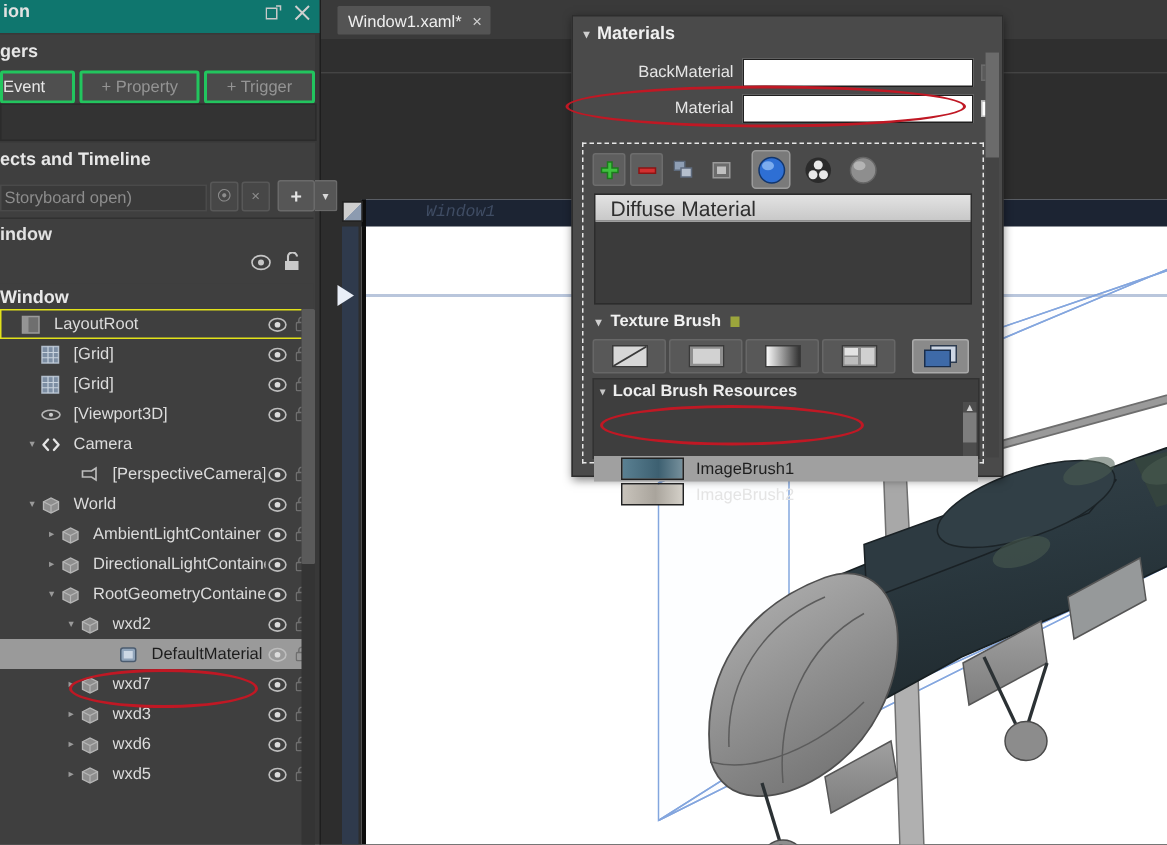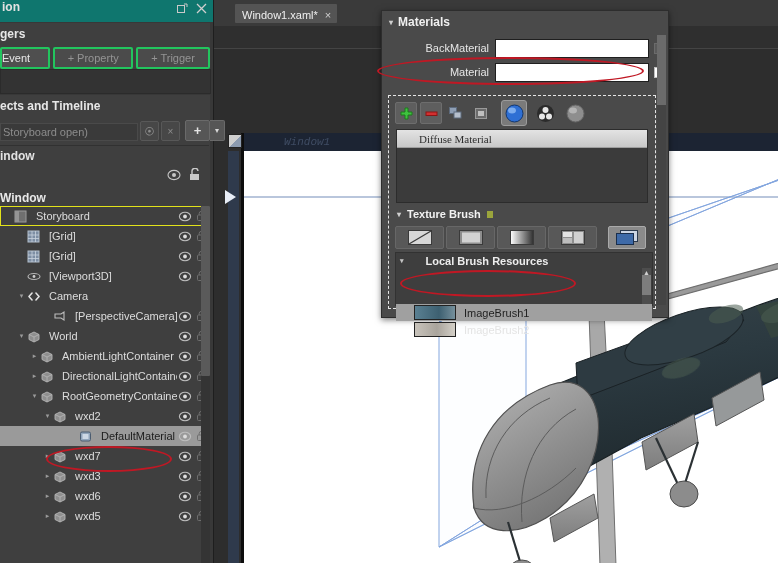--- a/index.html
+++ b/index.html
@@ -21,21 +21,21 @@
   #artboard-backdrop {
     position: absolute; left: 213px; top: 0; right: 0; bottom: 0;
     background: #2d2d2d;
   }
   #artboard-toolstrip {
     position: absolute; left: 213px; top: 0; width: 565px; height: 26px;
     background: #3a3a3a;
     border-bottom: 1px solid #222;
   }
   #doc-tab {
-    position: absolute; left: 22px; top: 4px;
+    position: absolute; left: 12px; top: 4px;
     height: 17px; padding: 2px 6px 0 7px;
     background: #545454;
     color: #efefef;
     font-size: 11px;
     display: flex; align-items: center; gap: 7px;
     border-radius: 1px;
   }
   #doc-tab .close { font-size: 11px; color: #cfcfcf; }
 
   #breadcrumb-bar {
@@ -332,24 +332,23 @@
 
   #material-list {
     position: absolute; left: 7px; top: 33px;
     width: 250px; height: 72px;
     background: #3b3b3b;
     border: 1px solid #2c2c2c;
   }
   #material-list-item {
     height: 17px;
     background: linear-gradient(#e3e3e3,#c8c8c8);
-    color: #2e2e2e; font-size: 11px;
-    display: flex; align-items: center; padding-left: 22px;
+    color: #2e2e2e; font-size: 14px;
+    display: flex; align-items: center; padding-left: 10px;
     border-bottom: 1px solid #9e9e9e;
-    font-family: Liberation Serif, serif;
   }
   #texture-brush-header {
     position: absolute; left: 8px; top: 112px;
     display: flex; align-items: center; gap: 6px;
     font-size: 11px; font-weight: bold; color: #f2f2f2;
   }
   #texture-brush-header .caret { font-size: 8px; color: #d0d0d0; }
   #texture-brush-header .marker { width: 6px; height: 7px; background: #9ba53c; }
 
   #brush-type-toolbar {
@@ -367,21 +366,21 @@
   .brush-btn.last { margin-left: 9px; width: 36px; }
 
   #local-brush-section {
     position: absolute; left: 6px; top: 156px;
     width: 256px; height: 52px;
     background: #3e3e3e;
     border: 1px solid #323232;
   }
   #local-brush-title {
     height: 15px;
-    display: flex; align-items: center; gap: 22px;
+    display: flex; align-items: center; gap: 5px;
     font-size: 11px; font-weight: bold; color: #ededed;
     padding-left: 4px;
   }
   #local-brush-title .caret { font-size: 7px; color: #c5c5c5; }
   .brush-row {
     height: 17px;
     display: flex; align-items: center; gap: 8px;
     padding-left: 18px;
     font-size: 11px;
     color: #e4e4e4;
@@ -615,21 +614,21 @@
       <div id="tree">
           <div class="tree-row outlined">
             <span style="width: 3px; flex: 0 0 auto;"></span>
             <span class="tw-expander"></span>
             <span style="flex: 0 0 auto; margin-right: 4px; display: flex;">
               <svg class="tw-icon" viewBox="0 0 14 13">
                 <rect x="1" y="1" width="11" height="11" fill="#6f6f6f" stroke="#9b9b9b"></rect>
                 <rect x="1" y="1" width="4" height="11" fill="#949494"></rect>
               </svg>
             </span>
-            <span class="tw-label">Storyboard</span>
+            <span class="tw-label">LayoutRoot</span>
             <span class="tw-eye">
               <svg width="14" height="11" viewBox="0 0 14 11">
                 <ellipse cx="7" cy="5.5" rx="5.6" ry="4.2" fill="none" stroke="#bdbdbd" stroke-width="1.1"></ellipse>
                 <circle cx="7" cy="5.5" r="1.9" fill="#dcdcdc"></circle>
               </svg>
             </span>
             <span class="tw-lock">
               <svg width="9" height="10" viewBox="0 0 9 10">
                 <rect x="0.5" y="4" width="8" height="5.5" rx="1" fill="none" stroke="#6f6f6f"></rect>
                 <path d="M2.2 4 V2.6 A2.3 2.3 0 0 1 6.8 2.6 V4" fill="none" stroke="#6f6f6f"></path>

